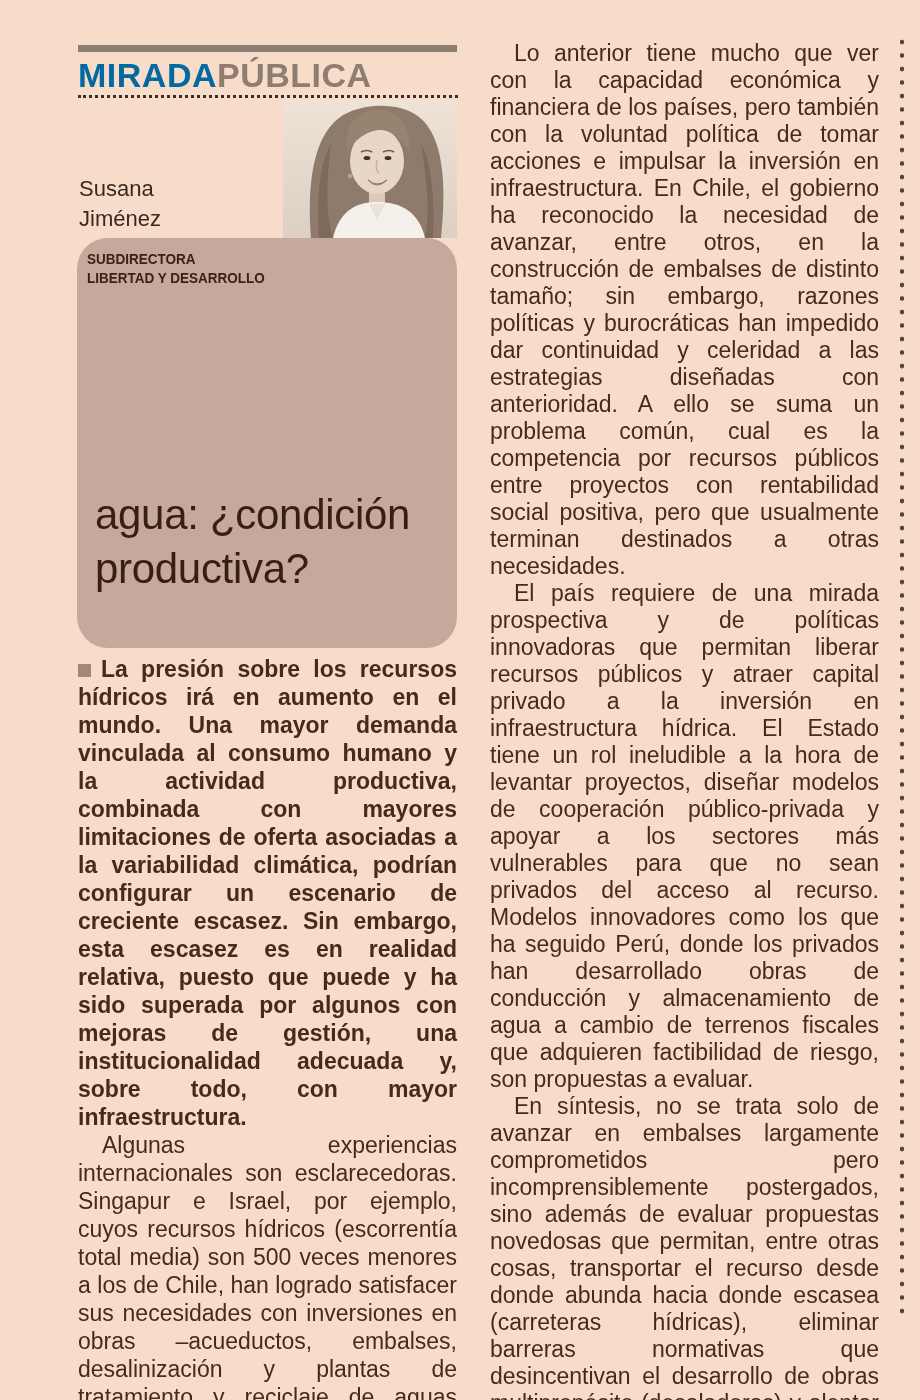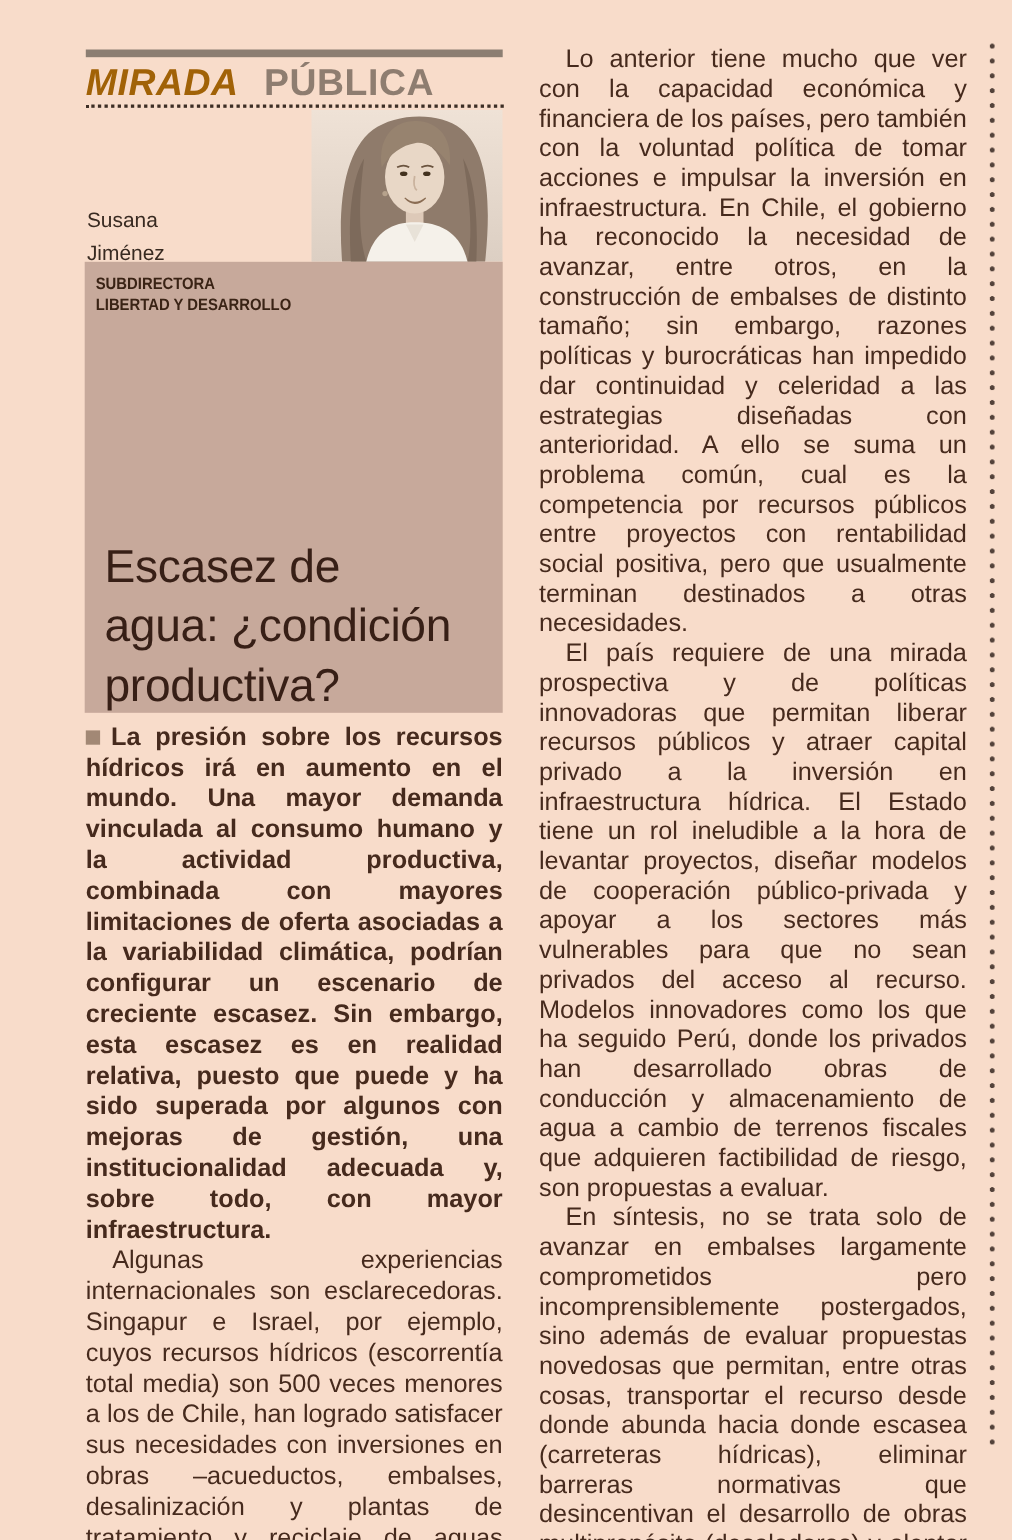--- a/index.html
+++ b/index.html
@@ -5,28 +5,28 @@
   html,body { margin:0; padding:0; }
   .page {
     position:relative; width:920px; height:1400px;
     background:#f8dcca; overflow:hidden;
     font-family:"Liberation Sans", sans-serif;
     -webkit-font-smoothing:antialiased;
   }
   
   .top-bar { position:absolute; left:78px; top:45px; width:379px; height:7px; background:#8c7e72; }
   .masthead { position:absolute; left:78px; top:56px; font-size:34px; font-weight:bold; letter-spacing:0.5px; white-space:nowrap; }
-  .masthead .primary { color:#a16207;font-style:italic; }
-  .masthead .secondary { color:#8e7d70; margin-left:23px; }
+  .masthead .primary { color:#0369a1; }
+  .masthead .secondary { color:#8e7d70; margin-left:0; }
   .dotted-rule { position:absolute; left:78px; top:95px; width:380px; height:0; border-top:3px dotted #3d2e25; }
 
   
   .photo { position:absolute; left:283px; top:100px; width:174px; height:138px; }
-  .author-name { position:absolute; left:79px; top:186px; font-size:19px; line-height:30px; color:#382a21; }
-  .info-block { position:absolute; left:77px; top:238px; width:380px; height:410px; background:#c7a99b; }
+  .author-name { position:absolute; left:79px; top:174px; font-size:22px; line-height:30px; color:#382a21; }
+  .info-block { position:absolute; left:77px; top:238px; width:380px; height:410px; background:#c7a99b;border-radius:31px; }
   .role { position:absolute; left:10px; top:11px; font-size:15px; font-weight:bold; line-height:19px; color:#3a2315; transform:scaleX(0.9); transform-origin:left top; white-space:nowrap; }
   .headline { position:absolute; left:18px; top:250px; width:345px; font-size:42px; line-height:54px; color:#371f16; letter-spacing:-0.3px; }
 
   
   .body-col { position:absolute; text-align:justify; color:#462a1d; }
   .body-left  { left:78px;  top:655px; width:379px; font-size:23px; line-height:28px; }
   .body-right { left:490px; top:40px;  width:389px; font-size:23px; line-height:27px; }
   .body-col p { margin:0; text-indent:24px; }
   .body-col p.lead { text-indent:0;font-weight:bold; }
   .sq-bullet { display:inline-block; width:13px; height:13px; background:#a28875; margin-right:10px; }
@@ -86,21 +86,20 @@
     <div>Susana</div>
     <div>Jiménez</div>
   </div>
 
   <div class="info-block">
     <div class="role">
       <div>SUBDIRECTORA</div>
       <div>LIBERTAD Y DESARROLLO</div>
     </div>
     <div class="headline">
-      <div>Escasez de</div>
       <div>agua: ¿condición</div>
       <div>productiva?</div>
     </div>
   </div>
 
   <div class="body-col body-left">
     <p class="lead"><span class="sq-bullet"></span><span>La presión sobre los recursos hídricos irá en aumento en el mundo. Una mayor demanda vinculada al consumo humano y la actividad productiva, combinada con mayores limitaciones de oferta asociadas a la variabilidad climática, podrían configurar un escenario de creciente escasez. Sin embargo, esta escasez es en realidad relativa, puesto que puede y ha sido superada por algunos con mejoras de gestión, una institucionalidad adecuada y, sobre todo, con mayor infraestructura.</span></p>
     <p>Algunas experiencias internacionales son esclarecedoras. Singapur e Israel, por ejemplo, cuyos recursos hídricos (escorrentía total media) son 500 veces menores a los de Chile, han logrado satisfacer sus necesidades con inversiones en obras –acueductos, embalses, desalinización y plantas de tratamiento y reciclaje de aguas residuales– que han ampliado la cantidad de recursos a la que tradicionalmente han tenido acceso. Es así como han evitado que el hándicap por la carencia de agua se traduzca en un impedimento al progreso.</p>
   </div>
 

